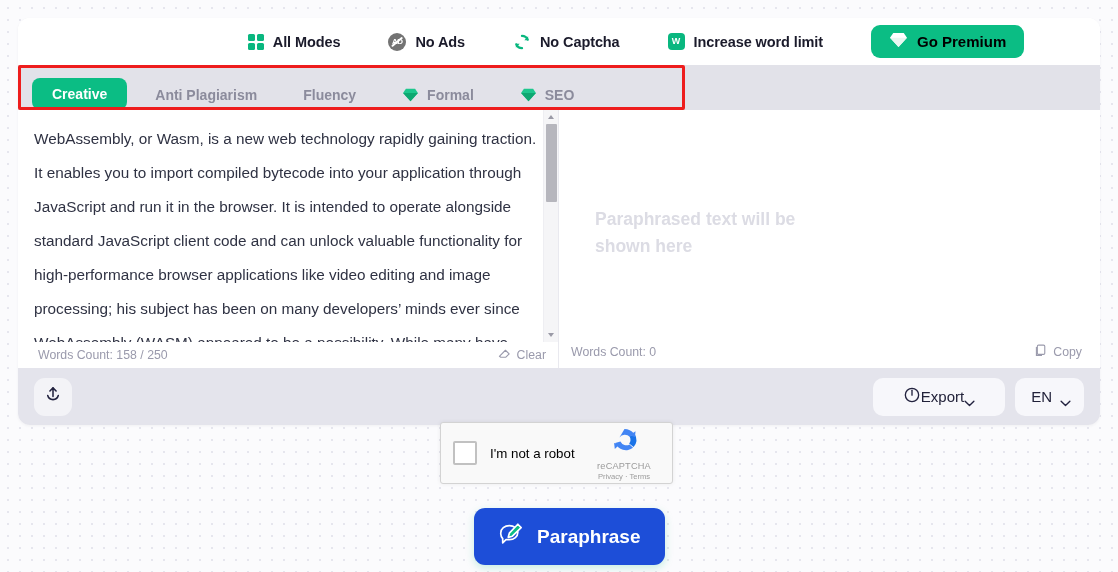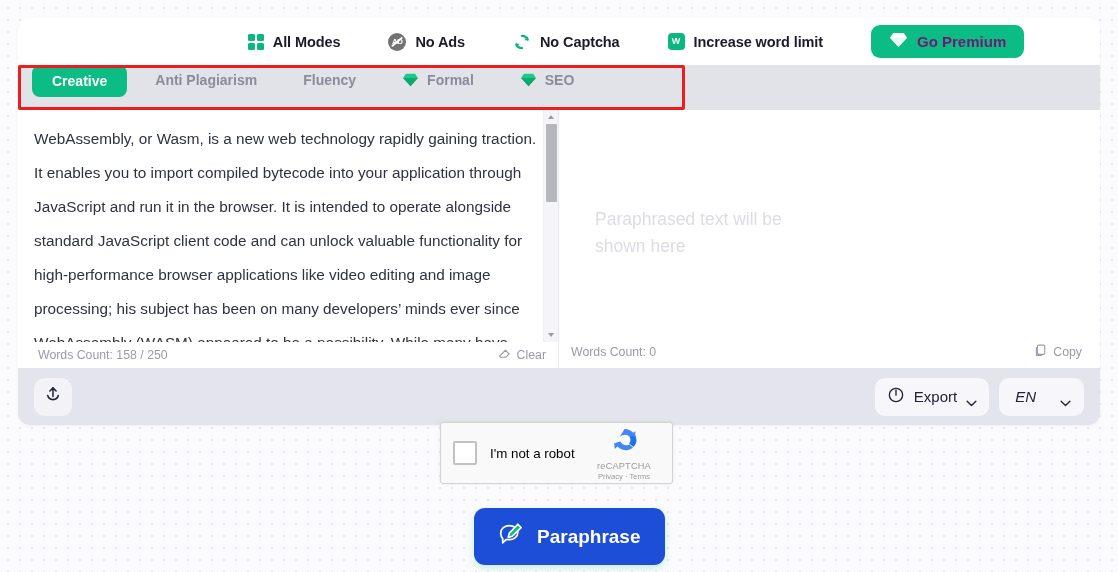--- a/index.html
+++ b/index.html
@@ -66,35 +66,35 @@
   .ico-captcha { width:18px; height:18px; position:relative; }
 
   .ico-wlimit {
     width:17px; height:17px; border-radius:4px; background:#09b77f;
     color:#fff; font-size:9px; font-weight:700; line-height:17px;
     text-align:center;
   }
 
   .premium-btn {
     display:flex; align-items:center; gap:9px;
-    background:#0bbd84; color:#701a75;
+    background:#0bbd84; color:#000000;
     border:none; border-radius:9px;
     padding: 7px 18px;
     font-size:15px; font-weight:700;
     font-family:"Liberation Sans", sans-serif;
     cursor:pointer;
     margin-right: 16px;
   }
 
   
   .tabstrip-wrap { position: relative; }
   .tabstrip {
     background: #e2e2e9;
     height: 45px;
-    display:flex; align-items:flex-start;
+    display:flex; align-items:flex-end;
     padding-left: 14px;
     gap: 0;
   }
   .tab {
     font-size:14px; font-weight:700; color:#8b8b9c;
     padding: 7px 18px; border-radius:8px;
     display:flex; align-items:center; gap:8px;
     cursor:pointer; white-space:nowrap;
     margin-right: 10px;
   }
@@ -139,21 +139,21 @@
   .sb-down::after { border-top:4px solid #9a9aa6; }
   .sb-down { position:absolute; bottom:0; }
   .sb-thumb {
     position:absolute; left:2px; top:14px; width:11px; height:78px;
     background:#b6b6bd; border-radius:1px; cursor:grab;
   }
 
   .placeholder {
     padding: 96px 0 0 36px;
     font-size: 17.5px; line-height: 27px;
-    color:#dcdce4; font-weight:400;
+    color:#dcdce4; font-weight:700;
     max-width: 250px;
   }
 
   
   .counts { display:flex; height:26px; background:#fff;
             font-size:12.3px; color:#9a9aac; }
   .counts-left { width:541px; border-right:1px solid #e9e9ef;
                  display:flex; align-items:center; padding:0 12px 0 20px; }
   .counts-right { flex:1; display:flex; align-items:center; padding:0 18px 6px 12px; }
   .spacer { flex:1; }
@@ -164,27 +164,27 @@
     height: 57px; background:#e4e4ec;
     display:flex; align-items:center;
     padding: 0 16px;
   }
   .upload-btn {
     width:38px; height:38px; border-radius:11px;
     background:#f3f3f7; border:none; cursor:pointer;
     display:flex; align-items:center; justify-content:center;
   }
   .pill {
-    display:flex; align-items:center; gap:9px;
+    display:flex; align-items:center; 
     background:#f7f7fb; border:none; border-radius:10px;
-    height:38px; padding: 0 12px;
+    height:38px; padding: 0 30px;
     font-size:15px; color:#22223a; cursor:pointer;
     font-family:"Liberation Sans", sans-serif;
   }
-  .pill.lang { padding: 0 13px 0 16px; gap:24px;font-style:italic; }
+  .pill.lang { padding: 0 13px 0 16px; gap:8px; }
   .chev { width:11px; height:7px; flex:none; }
 
   
   .captcha {
     position:absolute; left:440px; top:422px;
     width:233px; height:62px;
     background:#f9f9f9; border:1px solid #d3d3d3; border-radius:3px;
     display:flex; align-items:center; padding: 16px 12px;
     box-shadow: 0 0 4px rgba(0,0,0,.07);
   }

